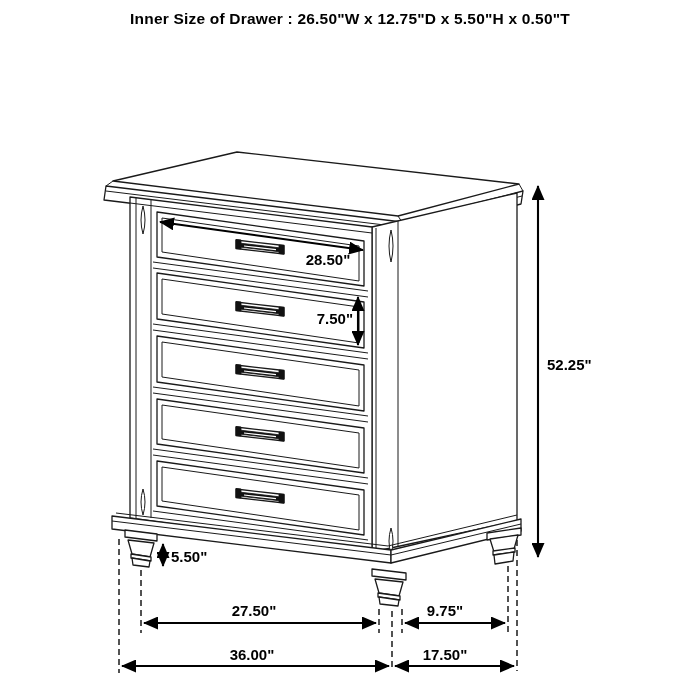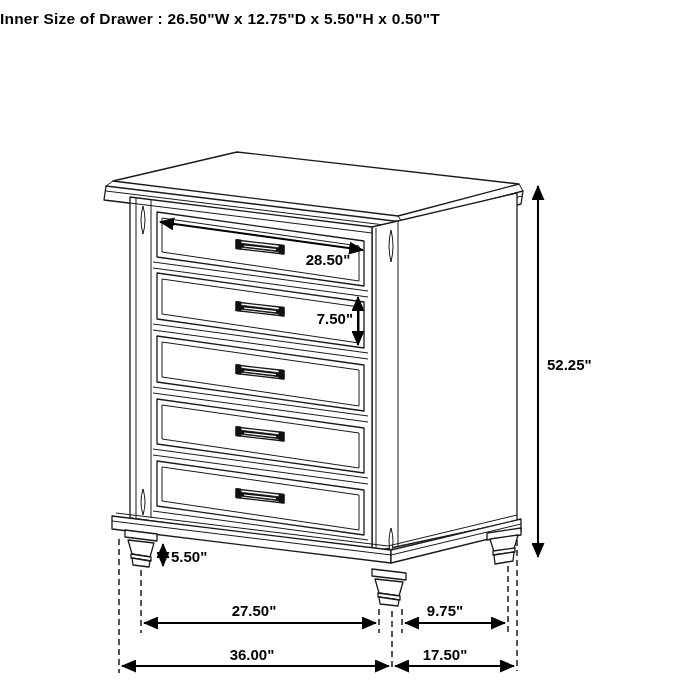--- a/index.html
+++ b/index.html
@@ -5,20 +5,21 @@
   html,body{margin:0;padding:0;background:#fff;}
   .canvas{
     position:relative;
     width:700px;height:700px;
     background:#ffffff;
     font-family:"Liberation Sans",sans-serif;
     overflow:hidden;
   }
   .title{
     position:absolute;top:10px;left:0;width:700px;
+    text-align:center;
     font-size:15.5px;font-weight:bold;color:#000;
     letter-spacing:0.2px;
   }
   svg{position:absolute;top:0;left:0;}
   .ln{stroke:#1a1a1a;stroke-width:1.3;fill:none;stroke-linejoin:round;stroke-linecap:round;}
   .face{stroke:#1a1a1a;stroke-width:1.3;fill:#ffffff;stroke-linejoin:round;}
   .thin{stroke:#1a1a1a;stroke-width:1;fill:none;}
   .lens{stroke:#1a1a1a;stroke-width:1;fill:#ffffff;}
   .dark{fill:#111111;stroke:#111111;stroke-width:0.8;stroke-linejoin:round;}
   .hl{stroke:#ffffff;stroke-width:1.2;fill:none;}

